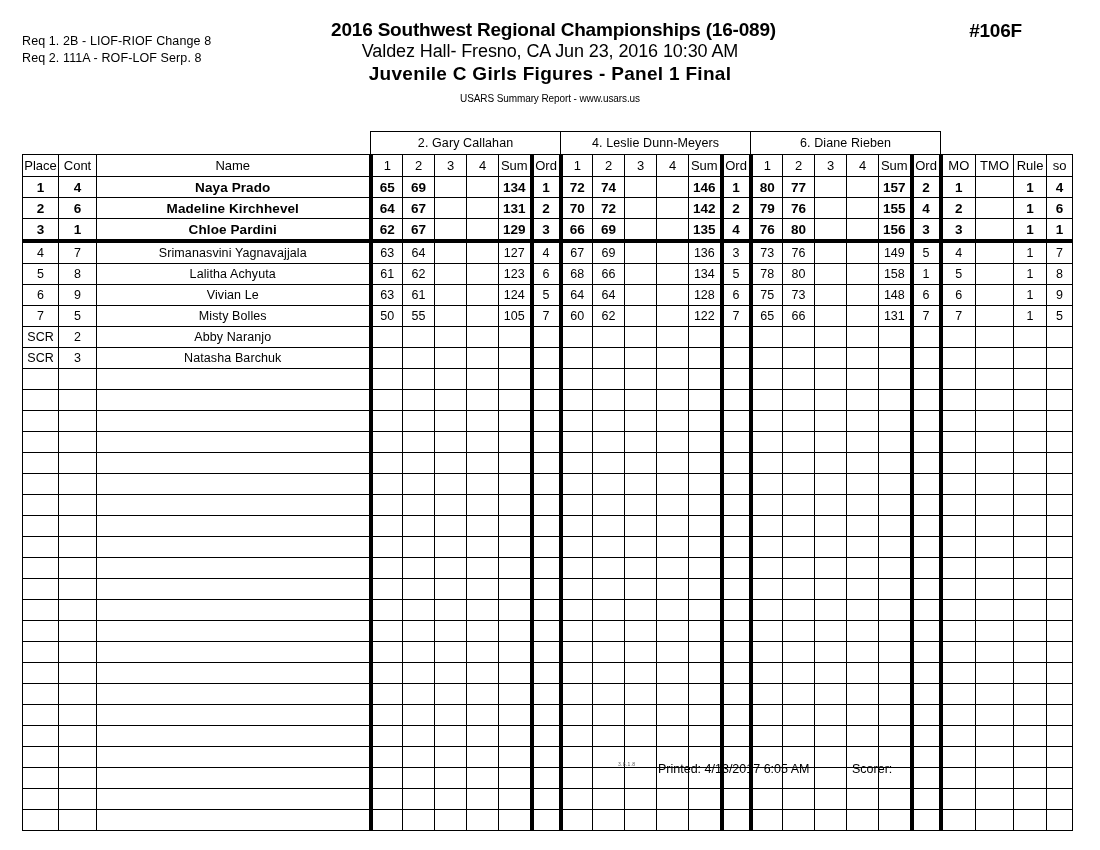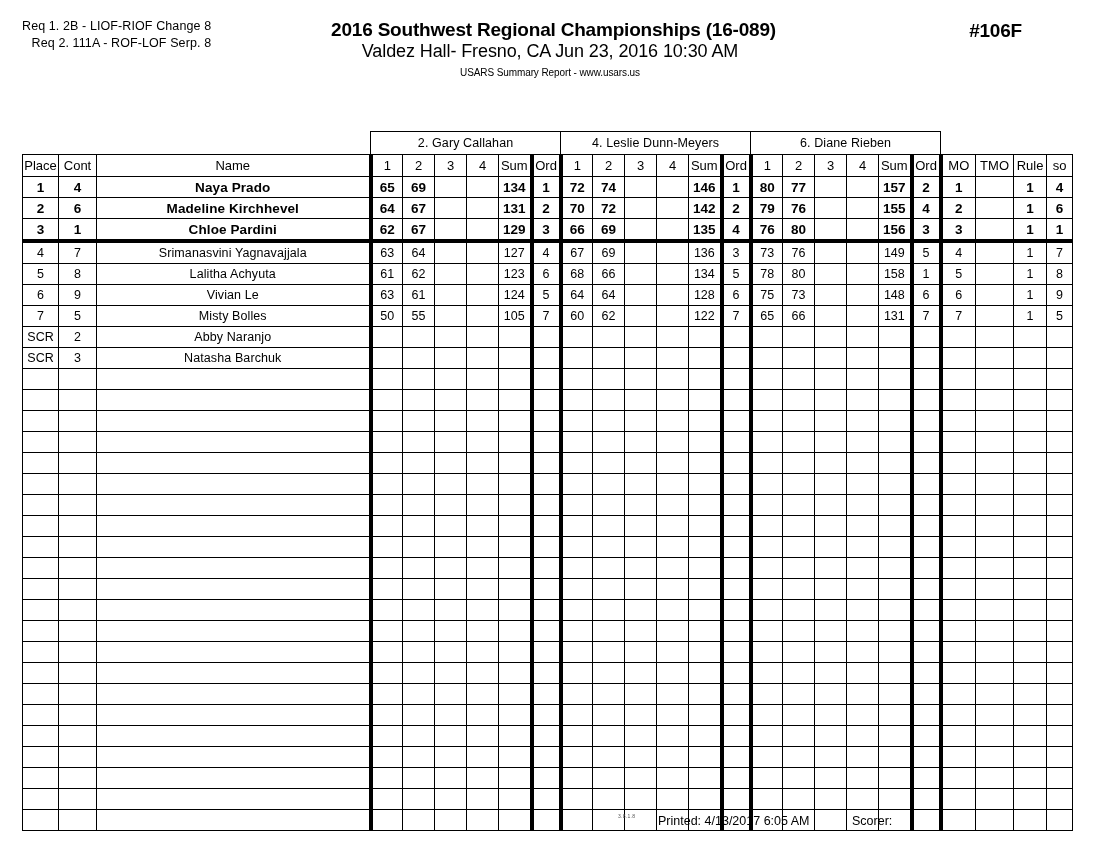--- a/index.html
+++ b/index.html
@@ -18,26 +18,25 @@
   }
 
   
   .header {
     position: relative;
     height: 122px;
   }
   .reqs {
     position: absolute;
     left: 22px;
-    top: 18px;
+    top: 33px;
     font-size: 12.5px;
     line-height: 17px;
     letter-spacing: 0.1px;
     white-space: nowrap;
-    text-align: right;
   }
   .titles {
     position: absolute;
     left: 0;
     right: 0;
     top: 18px;
     text-align: center;
   }
   .title-main {
     font-size: 19px;
@@ -144,21 +143,21 @@
     border-bottom: 4px solid #000 !important;
   }
   td.ord { font-weight: bold; }
 
   tr.blank td { height: 20px; }
 
   
   .footer {
     position: absolute;
     left: 22px;
-    top: 812px;
+    top: 760px;
     width: 1012px;
     height: 22px;
     font-size: 12.5px;
   }
   .version {
     position: absolute;
     left: 596px;
     top: 1px;
     font-size: 5px;
     color: #555;
@@ -182,20 +181,21 @@
 
 <div class="header">
   <div class="reqs">
     <div>Req  1.  2B - LIOF-RIOF Change 8</div>
     <div>Req  2. 111A - ROF-LOF Serp. 8</div>
   </div>
 
   <div class="titles">
     <div class="title-main">2016 Southwest Regional Championships (16-089)</div>
     <div class="title-venue">Valdez Hall- Fresno, CA  Jun 23, 2016  10:30 AM</div>
+    <div class="title-event">Juvenile C Girls Figures  -  Panel 1 Final</div>
     <div class="title-org">USARS Summary Report - www.usars.us</div>
   </div>
 
   <div class="event-num">#106F</div>
 </div>
 
 <div class="sheet">
   <table class="grid">
     <colgroup>
       <col style="width:36px">

